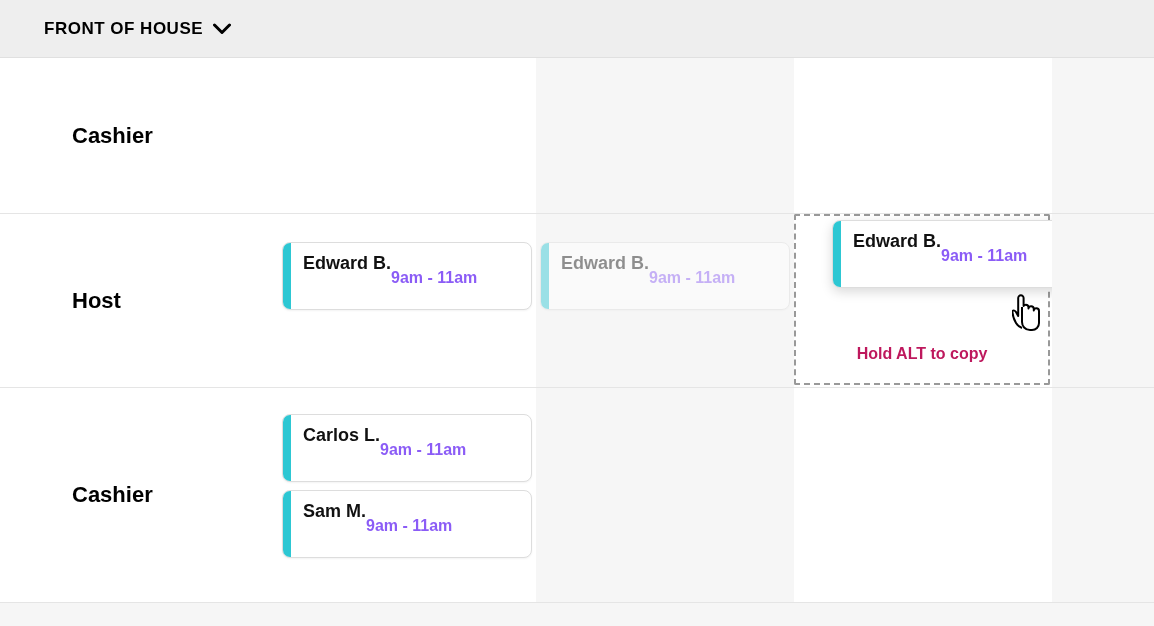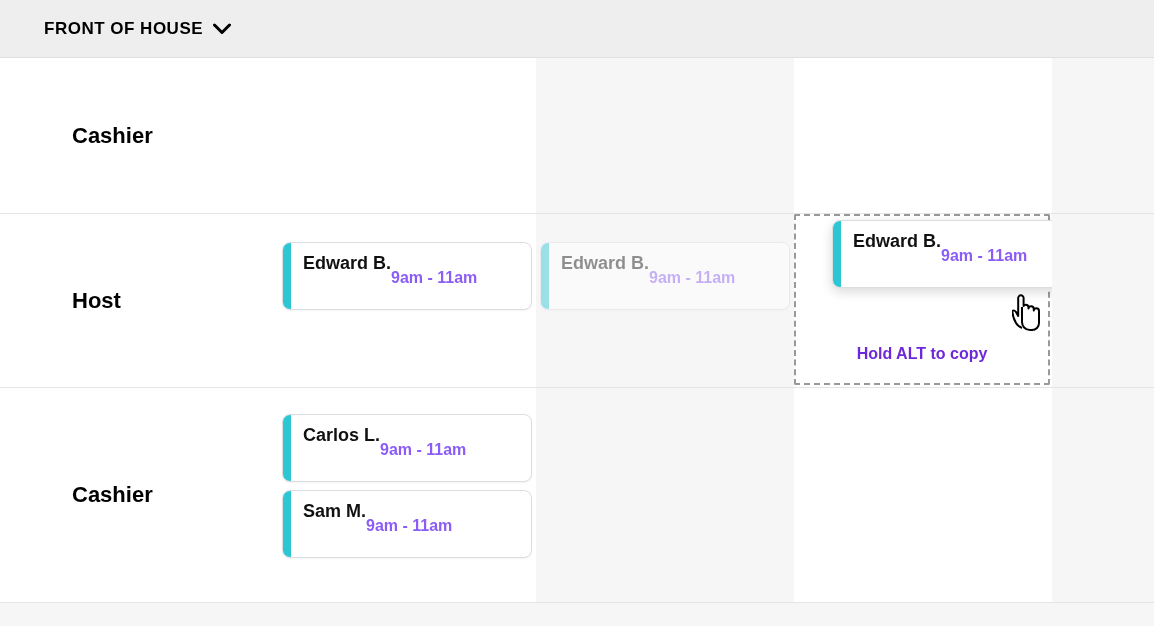--- a/index.html
+++ b/index.html
@@ -137,21 +137,21 @@
       pointer-events: none;
     }
     .drop-hint {
       position: absolute;
       bottom: 20px;
       left: 0;
       right: 0;
       text-align: center;
       font-size: 16px;
       font-weight: 800;
-      color: #6d28d9;
+      color: #be185d;
     }
   </style>
 </head>
 <body>
 
 <div class="header">
   <div class="header-title">
     <span>FRONT OF HOUSE</span>
     <svg class="chevron-down" viewBox="0 0 18 12">
       <path d="M1.5 2 L9 9.5 L16.5 2" stroke="#000" stroke-width="3" fill="none" stroke-linecap="round" stroke-linejoin="round"></path>

